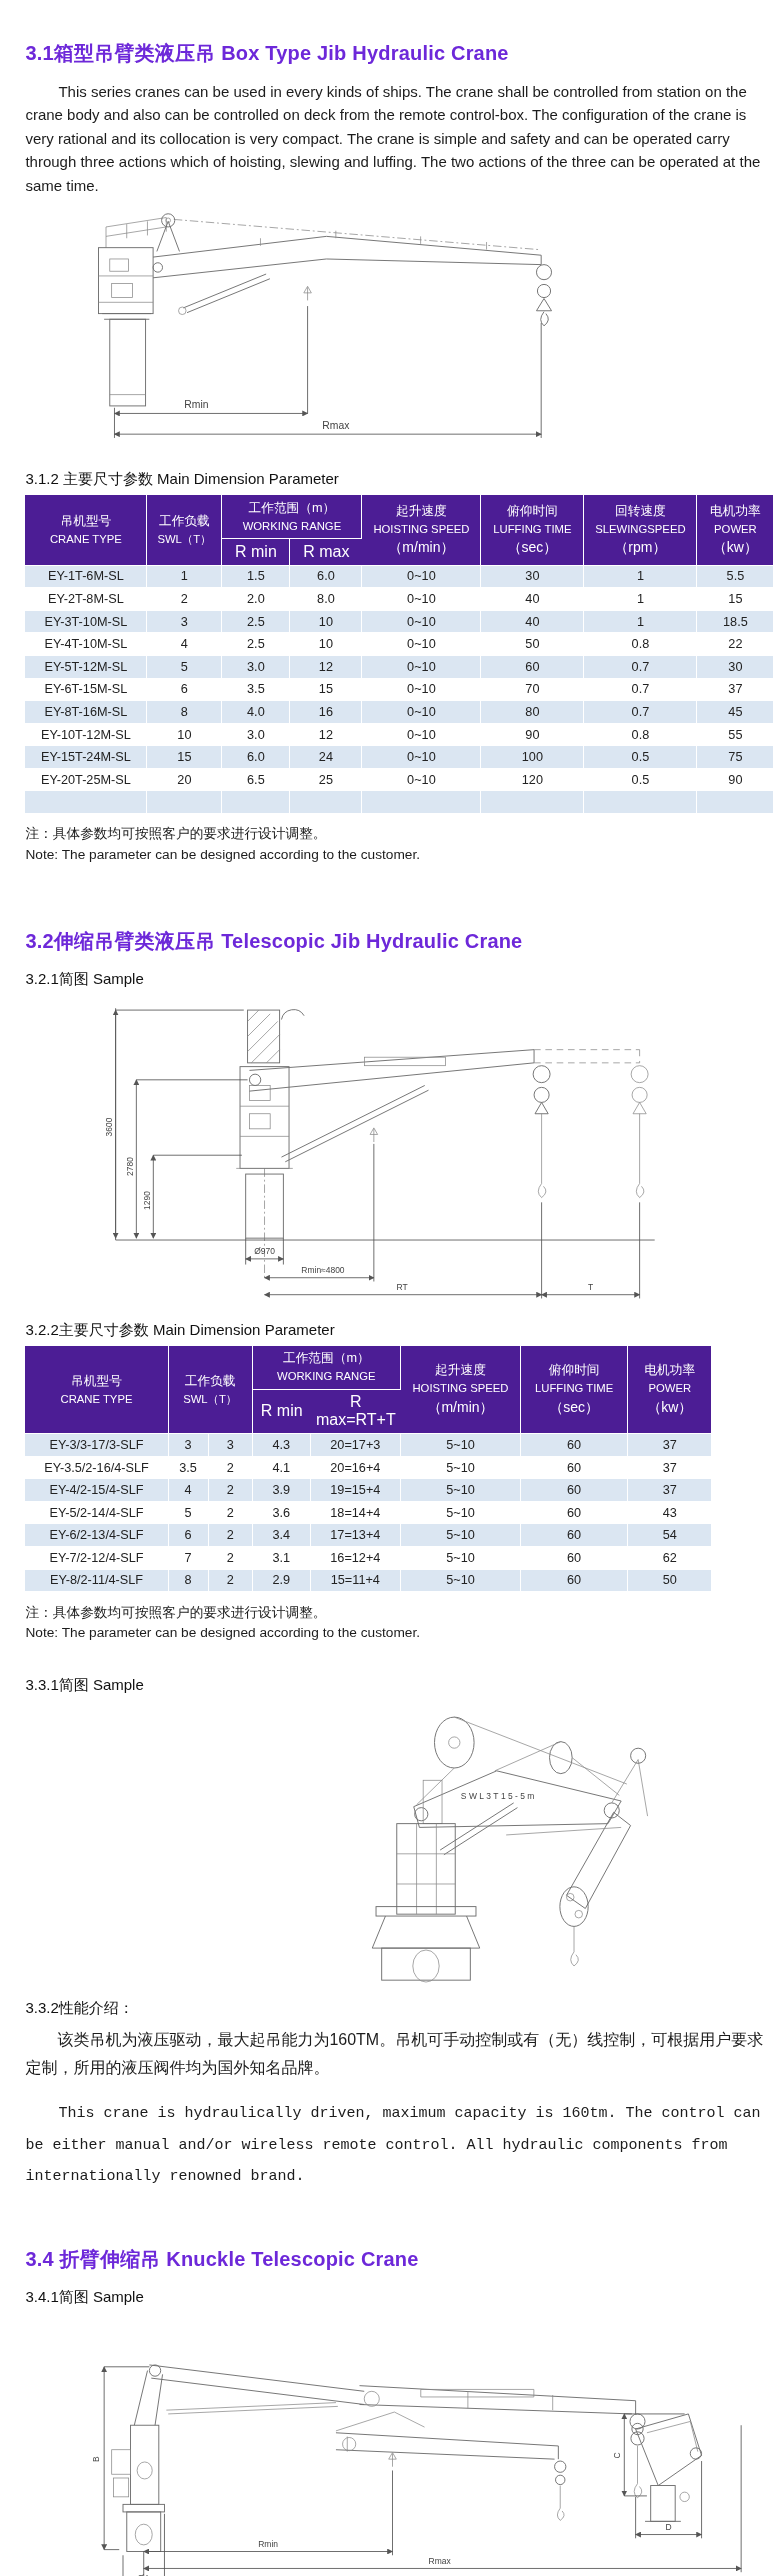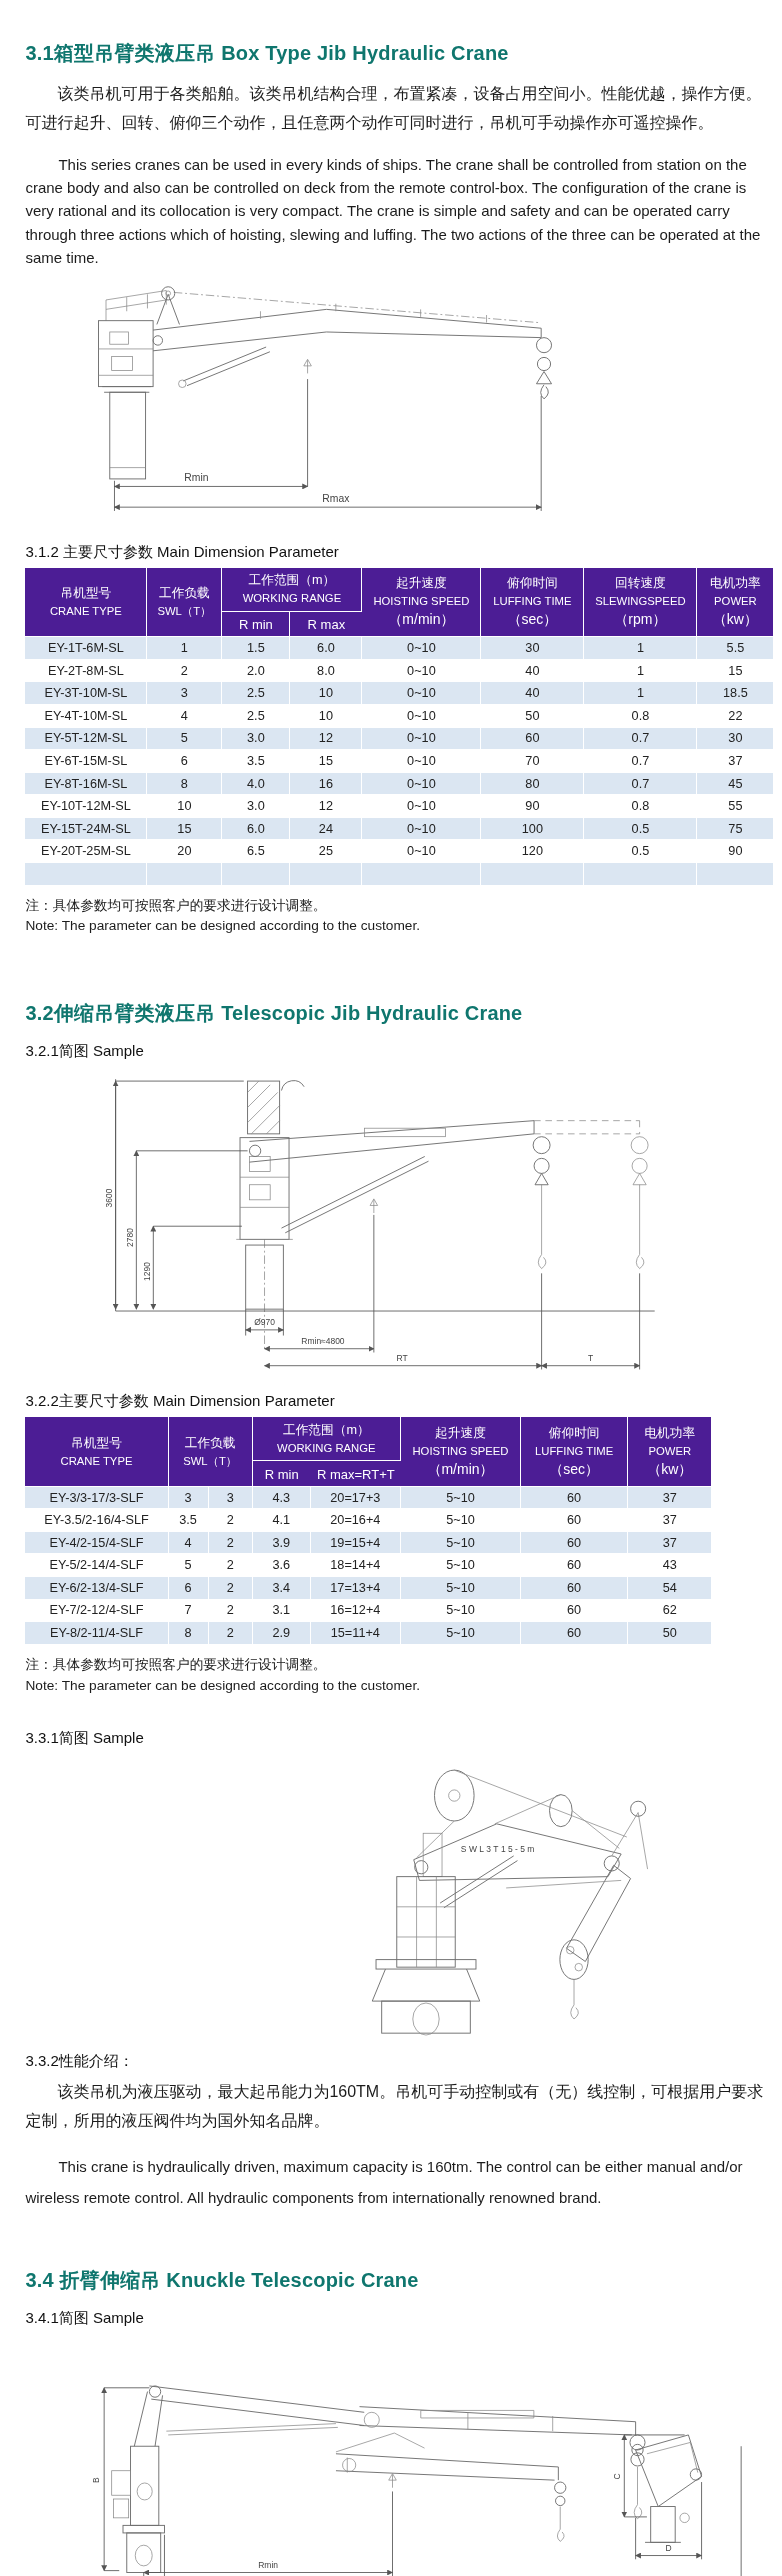--- a/index.html
+++ b/index.html
@@ -1,54 +1,53 @@
 <!DOCTYPE html>
 <html style="font-size:15px"><head>
 <meta charset="utf-8">
 <style>
   html,body{margin:0;padding:0;background:#ffffff;}
   body{width:782px;min-height:2576px;font-family:"Liberation Sans","DejaVu Sans",sans-serif;color:#1c1c1c;}
   .page{padding:21px 11.3px 28px 25.4px;}
-  .sec-title{color:#0f766e;font-size:20px;font-weight:700;letter-spacing:0.2px;margin:19px 0 13px;}
+  .sec-title{color:#6d28d9;font-size:20px;font-weight:700;letter-spacing:0.2px;margin:19px 0 13px;}
   .sub-heading{font-size:15px;font-weight:400;color:#111;margin:15px 0 5.7px;}
   .para-zh{font-size:16px;line-height:1.8;text-indent:2em;margin:7.5px 5.7px 15px 0;}
   .para-en{font-size:15px;line-height:1.56;text-indent:2.2em;margin:0 1.9px 11.3px 0;}
-  .para-en.wide{line-height:2.1;margin-bottom:17px;}
+  .para-en.wide{line-height:2.1;margin-bottom:17px;font-family:Liberation Mono, monospace;}
   .note{font-size:13.7px;margin:1.9px 0;line-height:1.35;}
   .diagram{margin:3.8px 0 7.5px;}
   .diagram svg{display:block;}
   .dim{stroke:#555;stroke-width:.9;fill:none;}
   .dimtxt{font-size:11px;fill:#444;}
   .dimtxt.small{font-size:9px;}
   .art{stroke:#6e6e6e;stroke-width:1;fill:none;}
   .art2{stroke:#8a8a8a;stroke-width:.8;fill:none;}
   .cl{stroke:#777;stroke-width:.7;fill:none;stroke-dasharray:9 3 2 3;}
   table.param{border-collapse:separate;border-spacing:0;table-layout:fixed;margin:5.7px 0 11.3px;}
   table.param th{background:#4c1d95;color:#fff;font-weight:400;padding:3.8px 1.9px;text-align:center;vertical-align:middle;border-right:1.9px solid #fff;border-bottom:1.9px solid #fff;}
   table.param th:last-child{border-right:none;}
   table.param th.nosep{border-right:none;}
   .th-zh{display:block;font-size:12.7px;line-height:1.5;}
   .th-en{display:block;font-size:11.3px;line-height:1.45;}
   .th-unit{display:block;font-size:14px;line-height:1.45;}
-  .th-inline{font-size:13px;}
+  .th-inline{font-size:16px;}
   table.param td{text-align:center;font-size:12.7px;color:#222;padding:2.8px 1.9px;height:16px;border-right:1.9px solid #fff;border-bottom:1.9px solid #fff;}
   table.param td:last-child{border-right:none;}
   table.param tbody tr:nth-child(odd) td{background:#dbe6f2;}
   table.param tbody tr:nth-child(even) td{background:#ffffff;}
   .gap-lg{height:43px;}
   .gap-md{height:17px;}
 </style>
 </head>
 <body>
 
 <div class="page">
 
   <section>
     <h2 class="sec-title">3.1箱型吊臂类液压吊  Box Type Jib Hydraulic Crane</h2>
-    <p class="para-zh">该类吊机可用于各类船舶。该类吊机结构合理，布置紧凑，设备占用空间小。性能优越，操作方便。可进行起升、回转、俯仰三个动作，且任意两个动作可同时进行，吊机可手动操作亦可遥控操作。</p>
     <p class="para-en">This series cranes can be used in every kinds of ships. The crane shall be controlled from station on the crane body and also can be controlled on deck from the remote control-box. The configuration of the crane is very rational and its collocation is very compact. The crane is simple and safety and can be operated carry through three actions which of hoisting, slewing and luffing. The two actions of the three can be operated at the same time.</p>
 
     <div class="diagram">
       <svg width="584" height="247" viewBox="0 0 620 262">
         <defs>
           <marker id="arr" viewBox="0 0 10 10" refX="9" refY="5" markerWidth="7" markerHeight="7" orient="auto-start-reverse">
             <path d="M0,0L10,5L0,10z" fill="#555"></path>
           </marker>
         </defs>
 

